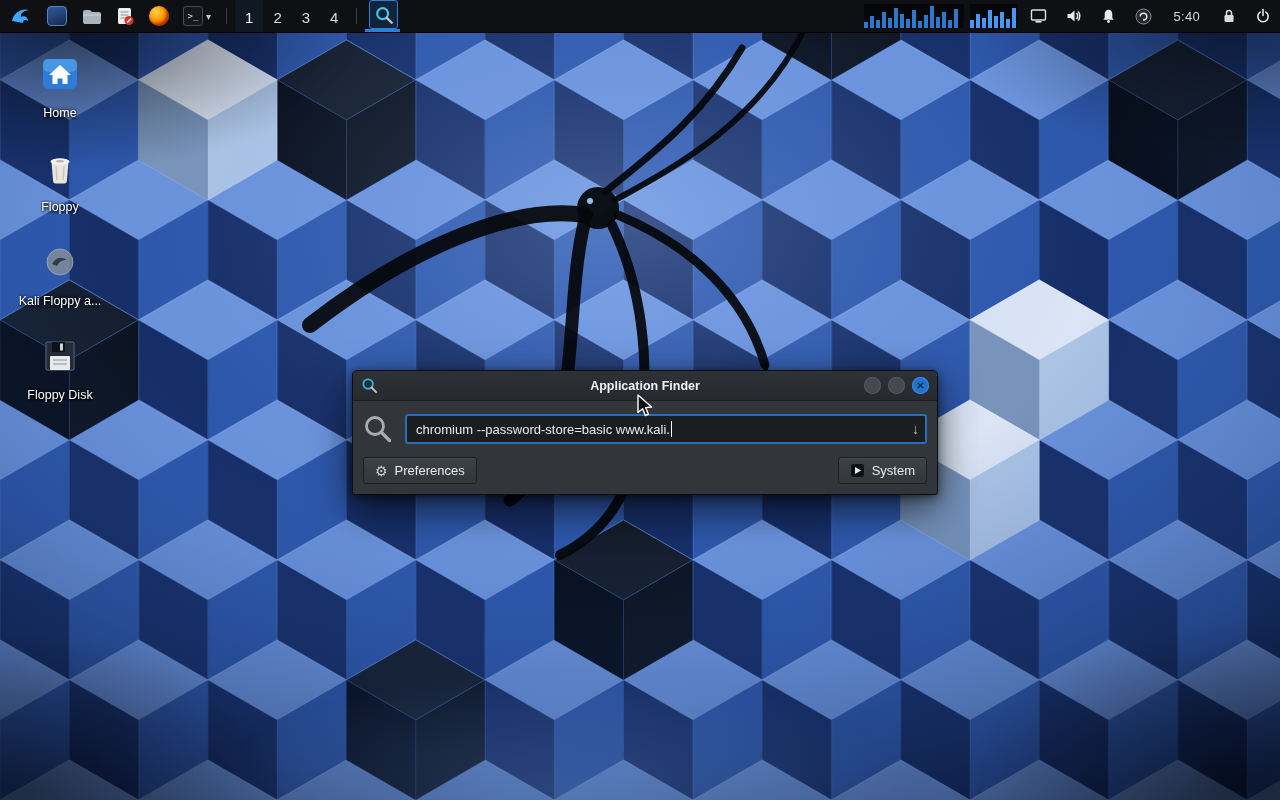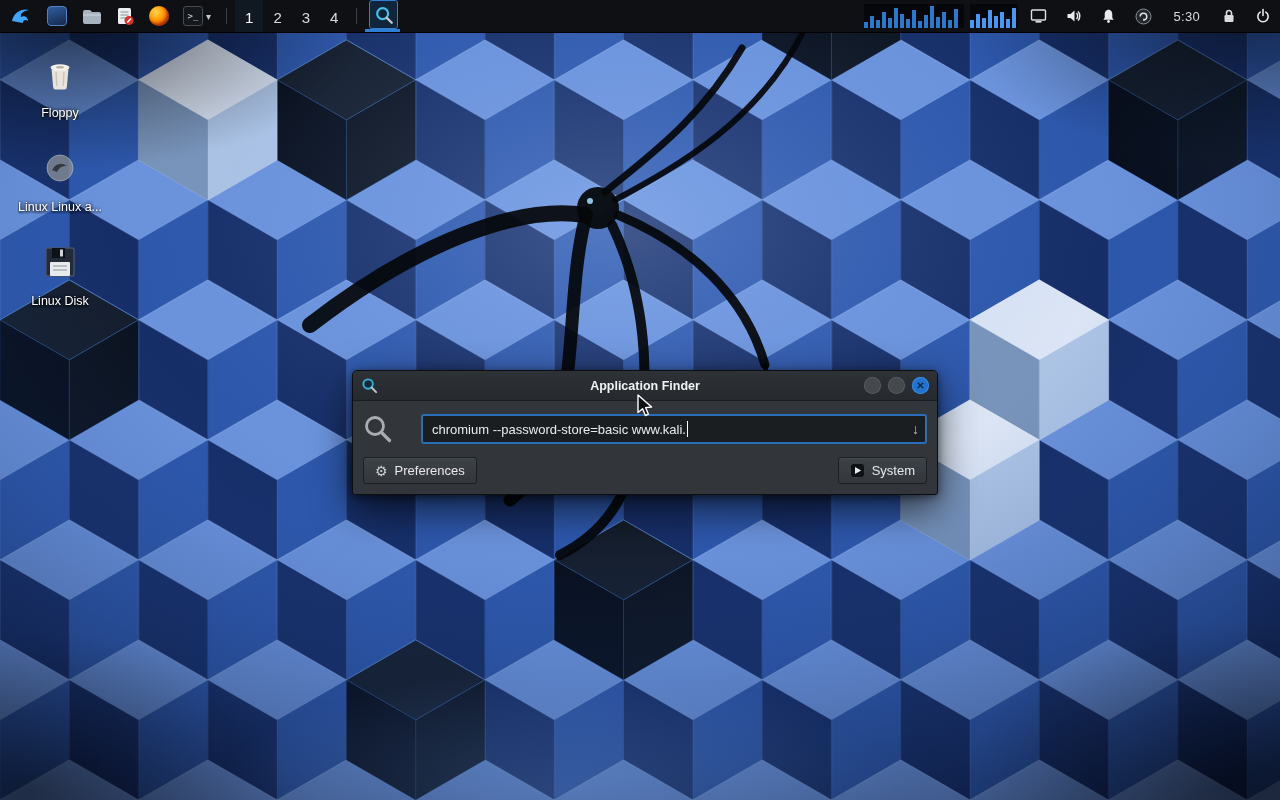--- a/index.html
+++ b/index.html
@@ -78,21 +78,21 @@
     font-size: 12.5px; font-weight: bold; color: #f0f2f4; pointer-events: none;
   }
   .winbtns { margin-left: auto; display: flex; gap: 7px; z-index: 2; }
   .winbtn { width: 17px; height: 17px; border-radius: 50%; border: none;
     background: #45494e; box-shadow: inset 0 0 0 1px #55595e; cursor: default; }
   .winbtn.close { background: #2173cc; box-shadow: inset 0 0 0 1px #3a8ade;
     color: #082a4d; font-size: 10px; font-weight: bold; display: flex; align-items: center; justify-content: center; line-height: 1; }
   .dlg-body { padding: 13px 10px 10px 10px; }
   .search-row { display: flex; align-items: center; }
   .entry {
-    flex: 1; margin-left: 28px; height: 30px; border-radius: 3px;
+    flex: 1; margin-left: 12px; height: 30px; border-radius: 3px;
     background: #1b1e21; border: 2px solid #2a6db8;
     display: flex; align-items: center; padding: 0 6px 0 9px;
   }
   .entry-text { font-size: 13px; color: #e9ebed; white-space: nowrap; overflow: hidden; }
   .caret { display: inline-block; width: 1px; height: 16px; background: #ffffff; margin-left: 1px; vertical-align: middle; }
   .entry-arrow { margin-left: auto; color: #b9bdc1; font-size: 14px; padding-left: 8px; }
   .btn-row { display: flex; justify-content: space-between; margin-top: 13px; }
   .gtk-btn {
     height: 27px; padding: 0 11px; border-radius: 3px; font-size: 13px; color: #e7e9eb;
     background: linear-gradient(#3d4247, #33373b); border: 1px solid #1c1f22;
@@ -305,38 +305,48 @@
     </svg>
   </button>
   <button class="tray">
     <svg width="17" height="17" viewBox="0 0 17 17">
       <circle cx="8.5" cy="8.5" r="7.5" fill="#23272b" stroke="#8a9096" stroke-width="1"></circle>
       <path d="M5.2,8.5 A3.3,3.3 0 1 1 8.5,11.8" stroke="#dfe2e5" stroke-width="1.5" fill="none"></path>
       <path d="M8.5,13.3 L11,11.6 L8.2,10.4 Z" fill="#dfe2e5"></path>
     </svg>
   </button>
 
-  <button class="clock">5:30</button>
+  <button class="clock">5:40</button>
 
   <button class="tray">
     <svg width="16" height="16" viewBox="0 0 16 16">
       <rect x="3.5" y="7" width="9" height="7" rx="1.2" fill="#d9dcdf"></rect>
       <path d="M5.5,7 V5 a2.5,2.5 0 0 1 5,0 V7" stroke="#d9dcdf" stroke-width="1.6" fill="none"></path>
     </svg>
   </button>
   <button class="tray">
     <svg width="16" height="16" viewBox="0 0 16 16">
       <path d="M5.2,4.2 A5.2,5.2 0 1 0 10.8,4.2" stroke="#e8eaec" stroke-width="1.6" fill="none" stroke-linecap="round"></path>
       <line x1="8" y1="1.5" x2="8" y2="7.5" stroke="#e8eaec" stroke-width="1.6" stroke-linecap="round"></line>
     </svg>
   </button>
 </header>
 
 <div class="desk-icons">
 
+  <div class="desk-item">
+    <span class="dicon">
+      <svg width="44" height="44" viewBox="0 0 44 44">
+        <rect x="5" y="7" width="34" height="30" rx="5" fill="#2e7bd8"></rect>
+        <rect x="5" y="7" width="34" height="13" rx="5" fill="#58a6e8" opacity="0.65"></rect>
+        <path d="M22,13 L33,23 H29.5 V32 H24.5 V26.5 H19.5 V32 H14.5 V23 H11 Z" fill="#ffffff"></path>
+      </svg>
+    </span>
+    <span class="dlabel">Home</span>
+  </div>
 
 
   <div class="desk-item">
     <span class="dicon">
       <svg width="44" height="44" viewBox="0 0 44 44">
         <path d="M13.5,16 h17 l-1.6,19 q-0.2,2.6 -2.6,2.6 h-8.6 q-2.4,0 -2.6,-2.6 Z" fill="#e9e5dc"></path>
         <line x1="18" y1="20" x2="18.8" y2="34" stroke="#c9c4b8" stroke-width="1.4"></line>
         <line x1="26" y1="20" x2="25.2" y2="34" stroke="#c9c4b8" stroke-width="1.4"></line>
         <ellipse cx="22" cy="15.5" rx="9.5" ry="3.2" fill="#f4f1ea"></ellipse>
         <ellipse cx="22" cy="15.2" rx="4" ry="1.3" fill="#b9b4a8"></ellipse>
@@ -346,35 +356,35 @@
   </div>
 
   <div class="desk-item">
     <span class="dicon">
       <svg width="44" height="44" viewBox="0 0 44 44">
         <circle cx="22" cy="22" r="13" fill="#8d939a" opacity="0.75"></circle>
         <circle cx="22" cy="22" r="13" fill="none" stroke="#b9bec4" stroke-width="1" opacity="0.6"></circle>
         <path d="M14,24 q6,-10 15,-4 q-7,-1 -10,6" fill="#2a2e33" opacity="0.85"></path>
       </svg>
     </span>
-    <span class="dlabel">Linux Linux a...</span>
+    <span class="dlabel">Kali Floppy a...</span>
   </div>
 
   <div class="desk-item">
     <span class="dicon">
       <svg width="44" height="44" viewBox="0 0 44 44">
         <rect x="8" y="8" width="28" height="28" rx="2" fill="#232a38" stroke="#47536b" stroke-width="1.4"></rect>
         <rect x="14" y="8" width="13" height="10" fill="#0d1118"></rect>
         <rect x="22" y="9.5" width="3" height="7" fill="#cfd3d7"></rect>
         <rect x="12" y="22" width="20" height="14" rx="1" fill="#e8eaec"></rect>
         <line x1="15" y1="26" x2="29" y2="26" stroke="#9aa2a8" stroke-width="1.2"></line>
         <line x1="15" y1="30" x2="29" y2="30" stroke="#9aa2a8" stroke-width="1.2"></line>
       </svg>
     </span>
-    <span class="dlabel">Linux Disk</span>
+    <span class="dlabel">Floppy Disk</span>
   </div>
 
 </div>
 
 <section class="appfinder">
   <div class="titlebar">
     <svg class="title-ic" viewBox="0 0 18 18">
       <circle cx="7.5" cy="7.5" r="5" stroke="#35b6d6" stroke-width="2" fill="#0d2a3a"></circle>
       <line x1="11.2" y1="11.2" x2="16" y2="16" stroke="#bcc0c4" stroke-width="2.2" stroke-linecap="round"></line>
     </svg>

